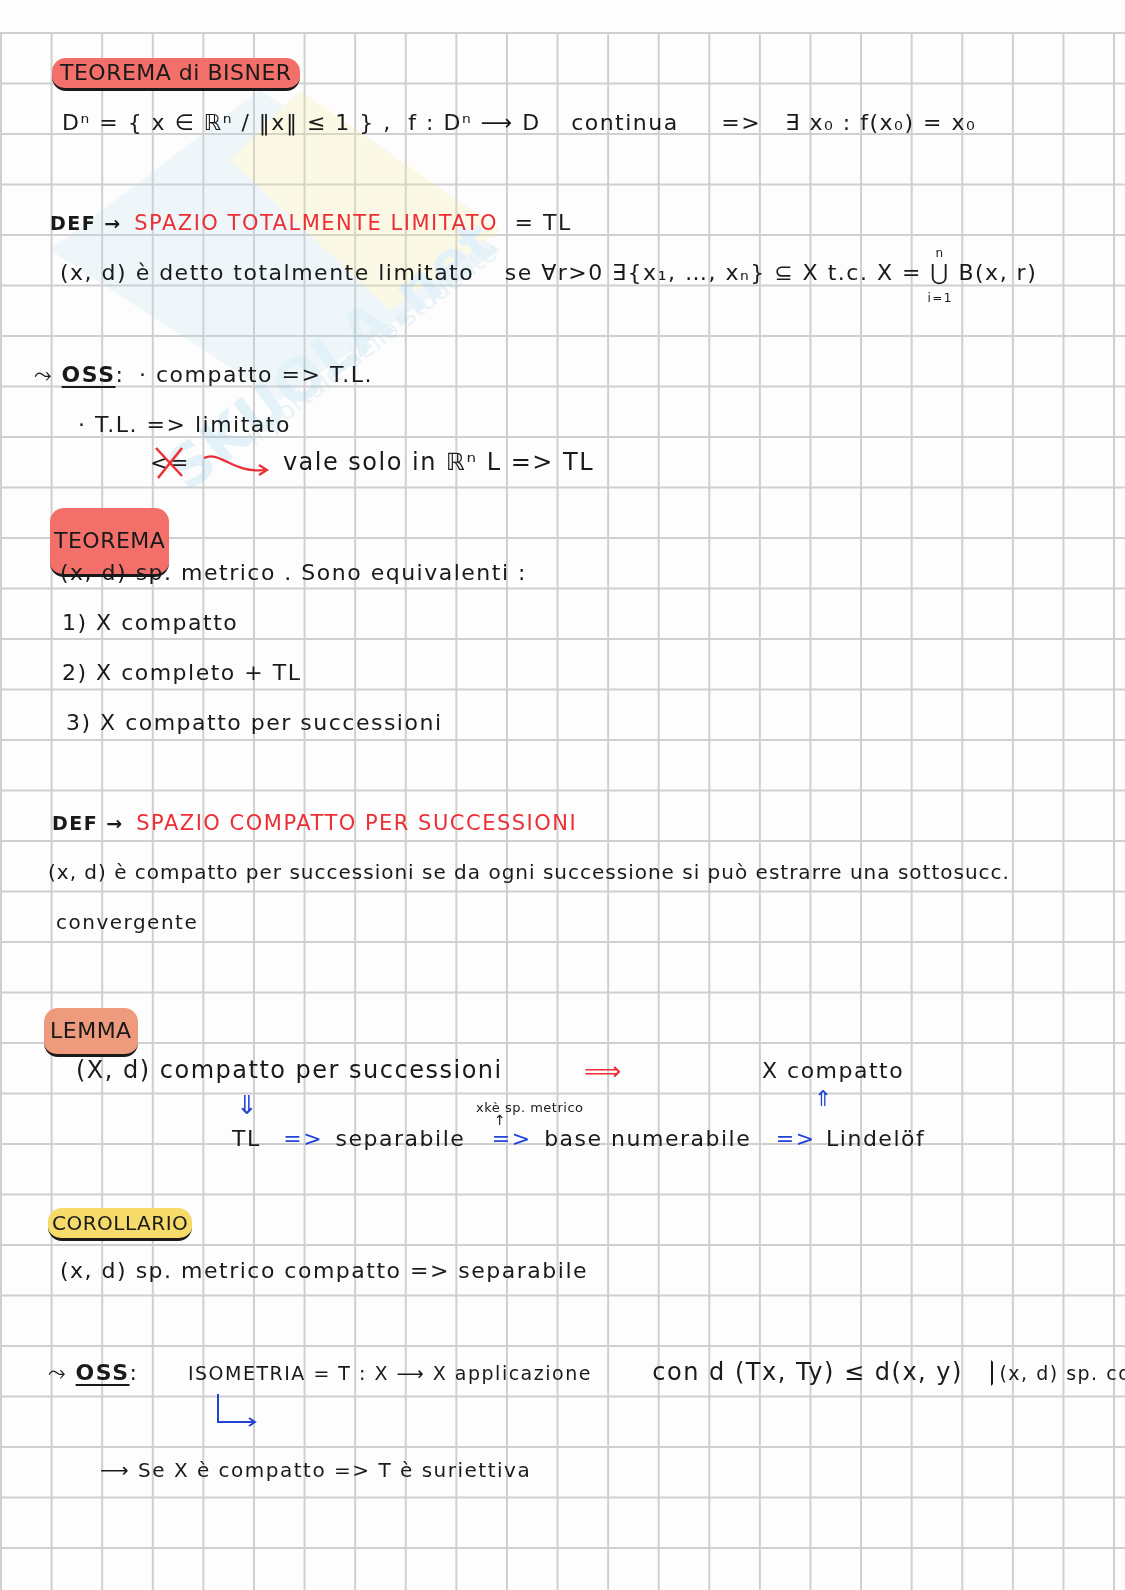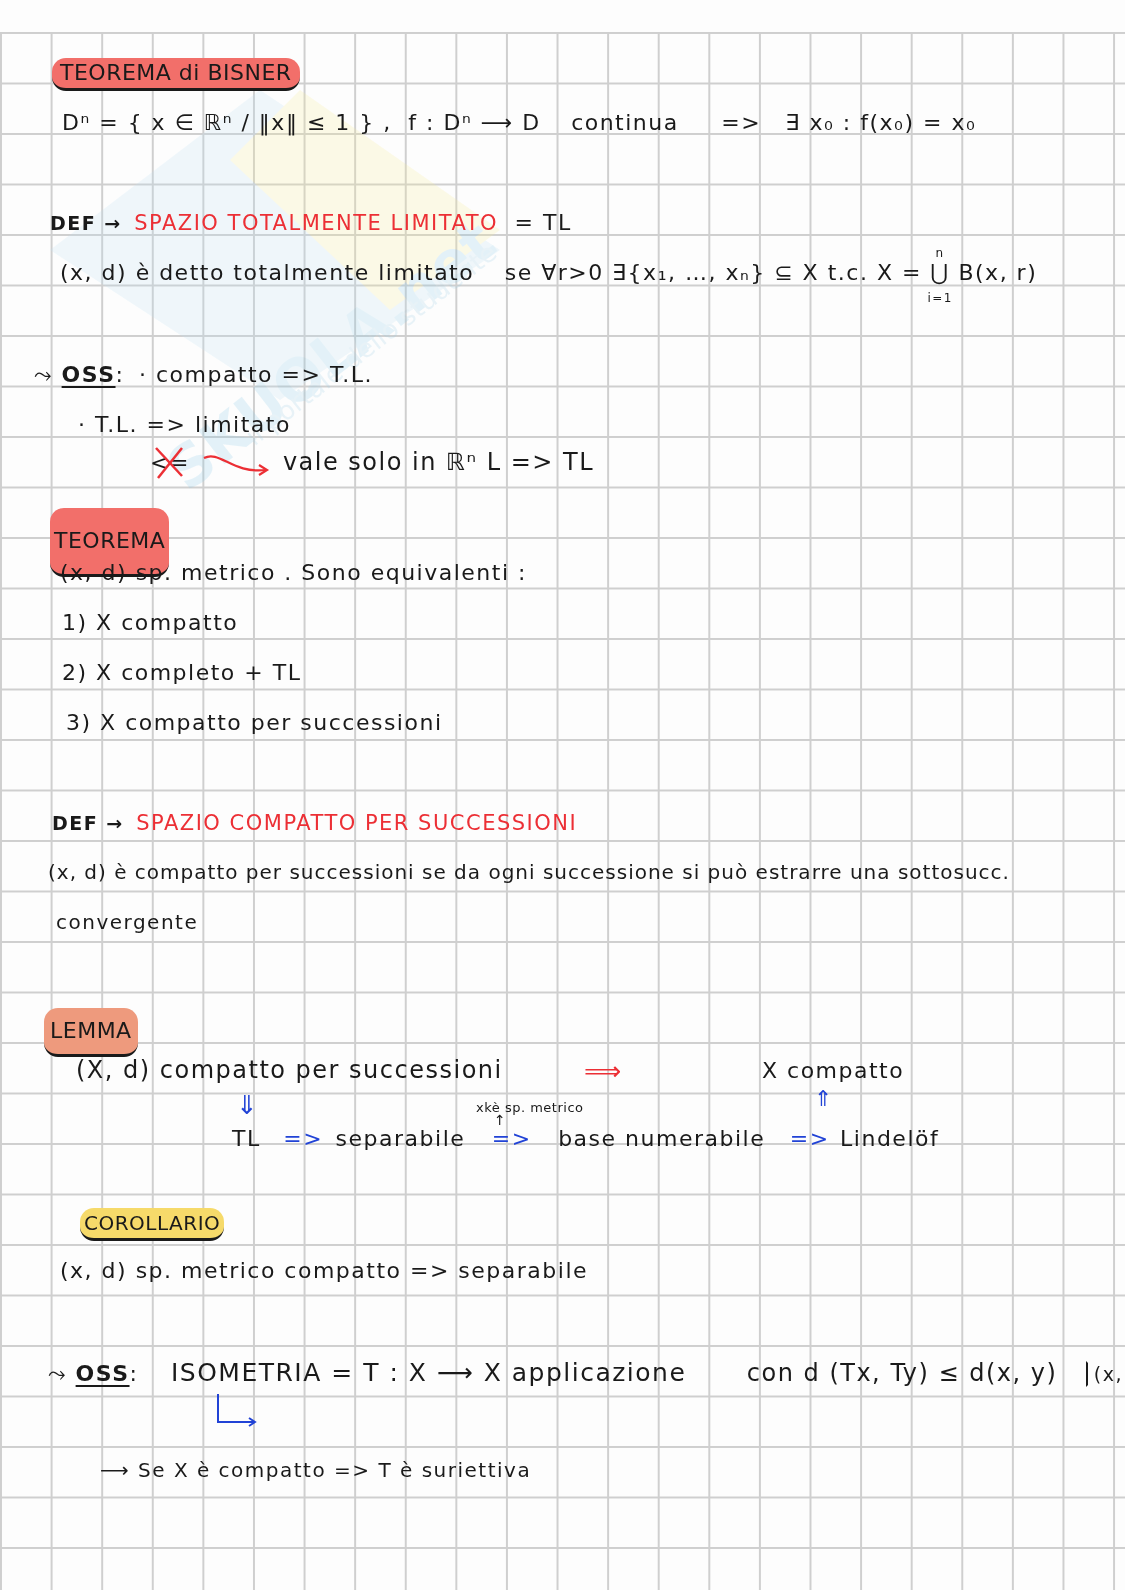--- a/index.html
+++ b/index.html
@@ -129,34 +129,34 @@
 <div class="line" style="left:762px; top:1058px;">X  compatto</div>
 <div class="line blue" style="left:236px; top:1090px; font-size:26px;">⇓</div>
 <div class="line blue" style="left:814px; top:1086px; font-size:22px;">⇑</div>
 <div class="line small" style="left:476px; top:1100px;">xkè sp. metrico</div>
 <div class="line" style="left:494px; top:1112px; font-size:14px;">↑</div>
 <div class="line" style="left:232px; top:1126px;">
   <span>TL</span>
   <span class="blue" style="margin-left:14px">=&gt;</span>
   <span style="margin-left:4px">separabile</span>
   <span class="blue" style="margin-left:18px">=&gt;</span>
-  <span style="margin-left:18px">base  numerabile</span>
+  <span style="margin-left:4px">base  numerabile</span>
   <span class="blue" style="margin-left:16px">=&gt;</span>
   <span style="margin-left:2px">Lindelöf</span>
 </div>
 
-<div class="line" style="left:48px; top:1208px;margin-left:32px;">
+<div class="line" style="left:48px; top:1208px;">
   <span class="hl hl-yellow" style="padding:0 4px; font-size:20px">COROLLARIO</span>
 </div>
 <div class="line" style="left:60px; top:1258px;">(x, d)   sp. metrico    compatto   =&gt;  separabile</div>
 
 <div class="line" style="left:48px; top:1358px;">
   <span>⤳</span>
   <span class="underline">OSS</span><span>:</span>
-  <span style="margin-left:24px; font-size:25px">ISOMETRIA  =   T : X ⟶ X   applicazione</span>
+  <span style="margin-left:41px; font-size:19px">ISOMETRIA  =   T : X ⟶ X   applicazione</span>
   <span style="margin-left:52px; font-size:24px">con    d (Tx, Ty) ≤ d(x, y)</span>
   <span class="bracket" style="margin-left:20px; font-size:19px">(x, d) sp. completo</span>
 </div>
 <div class="line blue" style="left:216px; top:1394px; font-size:18px;">
   <svg width="44" height="34" style="vertical-align:bottom">
     <path d="M2 0 L2 28 L38 28" fill="none" stroke="#2143d6" stroke-width="2"></path>
     <path d="M33 24 L39 28 L33 32" fill="none" stroke="#2143d6" stroke-width="2"></path>
   </svg>
 </div>
 <div class="line" style="left:100px; top:1458px; font-size:20px;">⟶  Se   X   è   compatto   =&gt;  T è   suriettiva</div>

